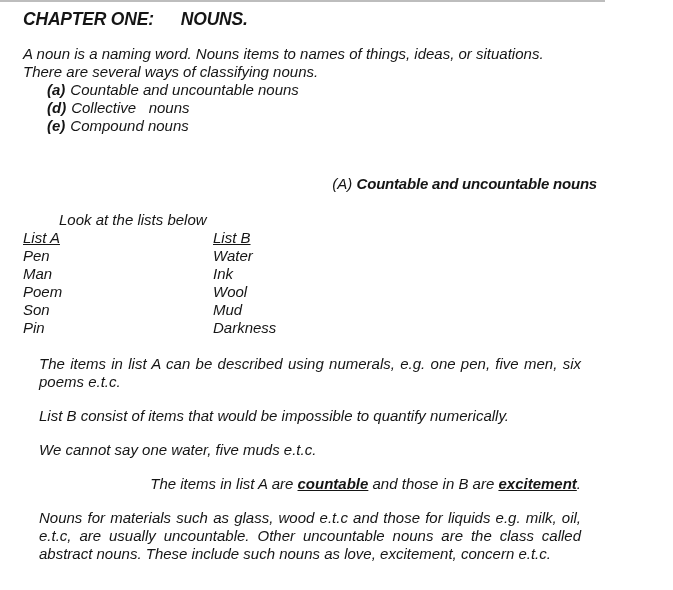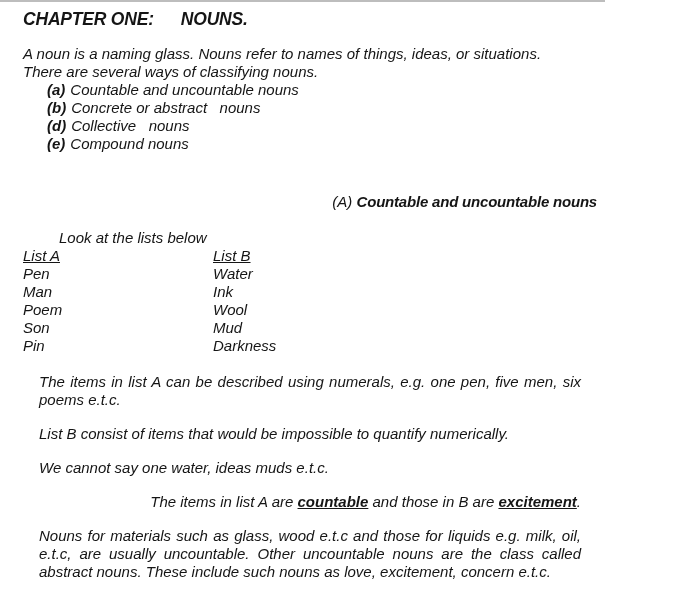--- a/index.html
+++ b/index.html
@@ -53,30 +53,27 @@
 </head>
 <body>
 
 <div class="page">
 
   <div class="chapter-heading">
     <span>CHAPTER ONE:</span><span class="chapter-title">NOUNS.</span>
   </div>
 
   <div class="intro">
-    <div>A noun is a naming glass. Nouns refer to names of things, ideas, or situations.</div>
+    <div>A noun is a naming word. Nouns items to names of things, ideas, or situations.</div>
     <div>There are several ways of classifying nouns.</div>
   </div>
 
   <div class="clist">
     <div class="clist-item">
       <span class="b">(a)</span><span class="item-text pre">Countable and uncountable nouns</span>
-    </div>
-    <div class="clist-item">
-      <span class="b">(b)</span><span class="item-text pre">Concrete or abstract   nouns</span>
     </div>
     <div class="clist-item">
       <span class="b">(d)</span><span class="item-text pre">Collective   nouns</span>
     </div>
     <div class="clist-item">
       <span class="b">(e)</span><span class="item-text pre">Compound nouns</span>
     </div>
   </div>
 
   <div class="section-a">
@@ -109,21 +106,21 @@
       <div class="lrow">
         <span class="col-a">Pin</span>
         <span>Darkness</span>
       </div>
     </div>
   </div>
 
   <div class="para-block">
     <p class="justify">The items in list A can be described using numerals, e.g. one pen, five men, six poems e.t.c.</p>
     <p>List B consist of items that would be impossible to quantify numerically.</p>
-    <p>We cannot say one water, ideas muds e.t.c.</p>
+    <p>We cannot say one water, five muds e.t.c.</p>
     <p class="pre"><span>The items in list A are </span><span class="term">countable</span><span> and those in B are </span><span class="term">excitement</span><span>.</span></p>
     <p class="justify">Nouns for materials such as glass, wood e.t.c and those for liquids e.g. milk, oil, e.t.c, are usually uncountable. Other uncountable nouns are the class called abstract nouns. These include such nouns as love, excitement, concern e.t.c.</p>
   </div>
 
   <div class="section-b">
     <div class="section-b-heading pre">
       <span>B.</span><span> </span><span class="sec-title">CONCRETE AND ABSTRACT NOUNS</span>
     </div>
 
   </div>

